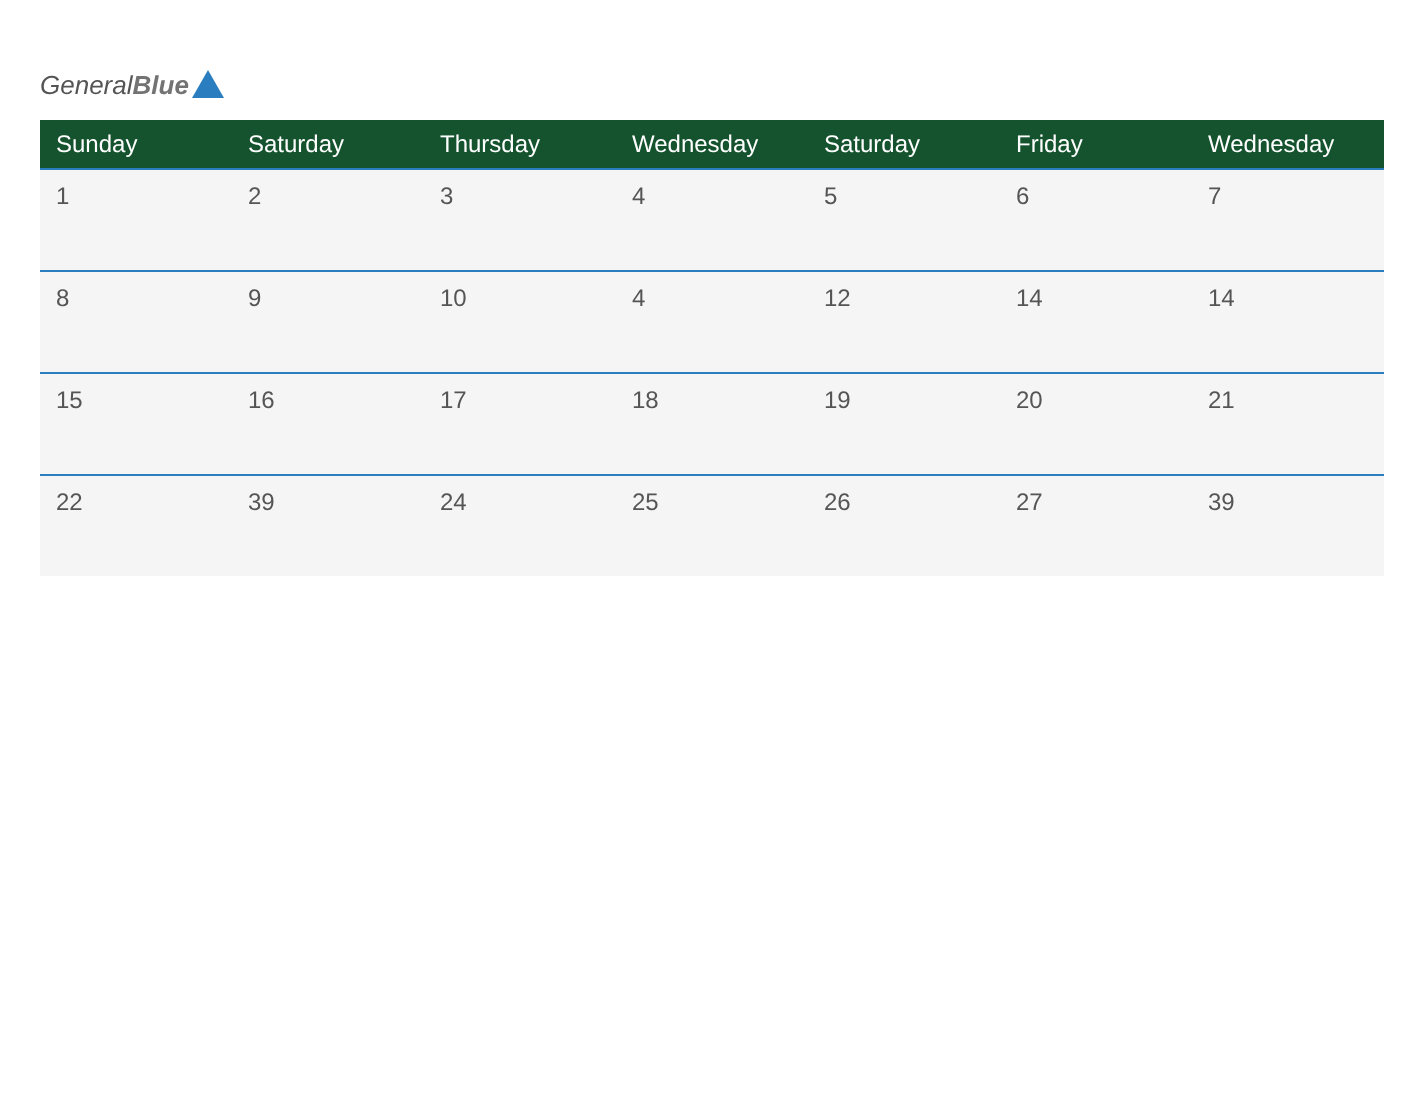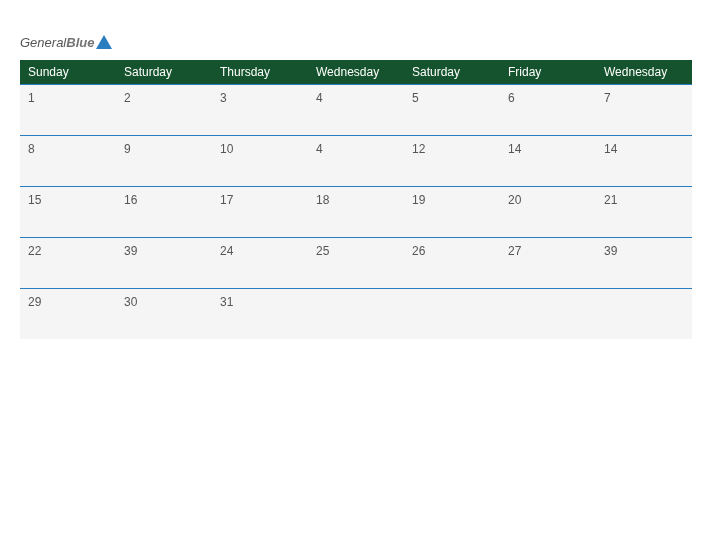--- a/index.html
+++ b/index.html
@@ -156,24 +156,15 @@
         </tr>
         <tr>
           <td><span class="day-num">22</span></td>
           <td><span class="day-num">39</span></td>
           <td><span class="day-num">24</span></td>
           <td><span class="day-num">25</span></td>
           <td><span class="day-num">26</span></td>
           <td><span class="day-num">27</span></td>
           <td><span class="day-num">39</span></td>
         </tr>
-        <tr>
-          <td><span class="day-num">29</span></td>
-          <td><span class="day-num">30</span></td>
-          <td><span class="day-num">31</span></td>
-          <td class="empty"></td>
-          <td class="empty"></td>
-          <td class="empty"></td>
-          <td class="empty"></td>
-        </tr>
       </tbody>
   </table>
 </div>
 
 </body></html>

